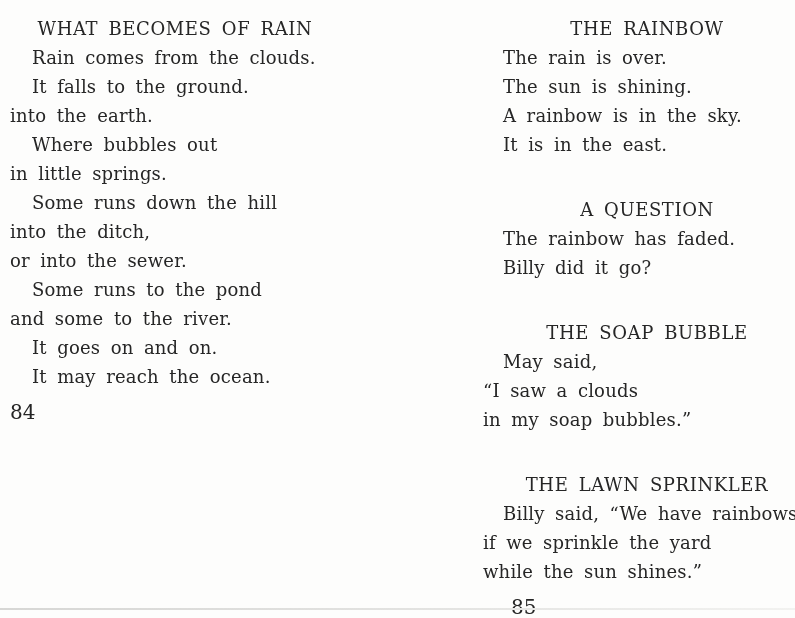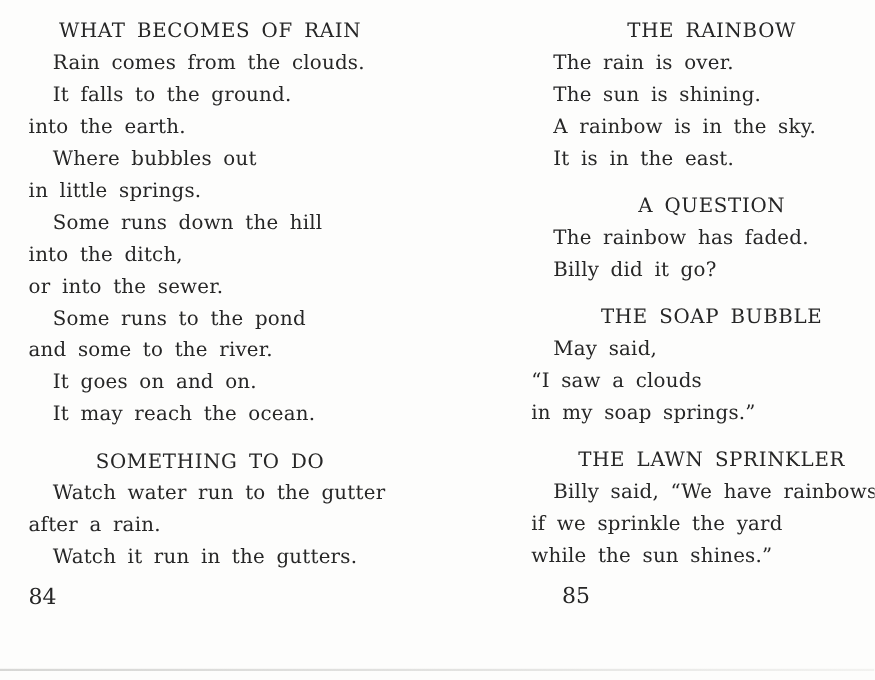--- a/index.html
+++ b/index.html
@@ -10,24 +10,24 @@
     height: 618px;
     background: #fdfdfc;
     font-family: "DejaVu Serif", "Liberation Serif", serif;
     color: #262626;
     overflow: hidden;
   }
   .page {
     position: absolute;
     top: 14px;
   }
-  .page-left  { left: 26px;  width: 330px; }
+  .page-left  { left: 10px;  width: 330px; }
   .page-right { left: 483px; width: 300px; }
   .section { margin: 0; }
-  .section + .section { margin-top: 14px; }
+  .section + .section { margin-top: 36px; }
   .title {
     font-size: 18px;
     line-height: 29px;
     text-align: center;
     letter-spacing: 0.6px;
     word-spacing: 4px;
     white-space: nowrap;
   }
   .page-right .title { margin-left: 28px; text-align: center; }
   .line {
@@ -66,47 +66,41 @@
     <p class="line indent">Where bubbles out</p>
     <p class="line">in little springs.</p>
     <p class="line indent">Some runs down the hill</p>
     <p class="line">into the ditch,</p>
     <p class="line">or into the sewer.</p>
     <p class="line indent">Some runs to the pond</p>
     <p class="line">and some to the river.</p>
     <p class="line indent">It goes on and on.</p>
     <p class="line indent">It may reach the ocean.</p>
   </div>
-  <div class="section">
-    <div class="title">SOMETHING TO DO</div>
-    <p class="line indent">Watch water run to the gutter</p>
-    <p class="line">after a rain.</p>
-    <p class="line indent">Watch it run in the gutters.</p>
-  </div>
   <div class="page-number">84</div>
 </div>
 
 <div class="page page-right">
   <div class="section">
     <div class="title">THE RAINBOW</div>
     <p class="line indent">The rain is over.</p>
     <p class="line indent">The sun is shining.</p>
     <p class="line indent">A rainbow is in the sky.</p>
     <p class="line indent">It is in the east.</p>
   </div>
   <div class="section">
     <div class="title">A QUESTION</div>
     <p class="line indent">The rainbow has faded.</p>
     <p class="line indent">Billy did it go?</p>
   </div>
   <div class="section">
     <div class="title">THE SOAP BUBBLE</div>
     <p class="line indent">May said,</p>
     <p class="line">“I saw a clouds</p>
-    <p class="line">in my soap springs.”</p>
+    <p class="line">in my soap bubbles.”</p>
   </div>
   <div class="section">
     <div class="title">THE LAWN SPRINKLER</div>
     <p class="line indent">Billy said, “We have rainbows</p>
     <p class="line">if we sprinkle the yard</p>
     <p class="line">while the sun shines.”</p>
   </div>
   <div class="page-number">85</div>
 </div>
 

